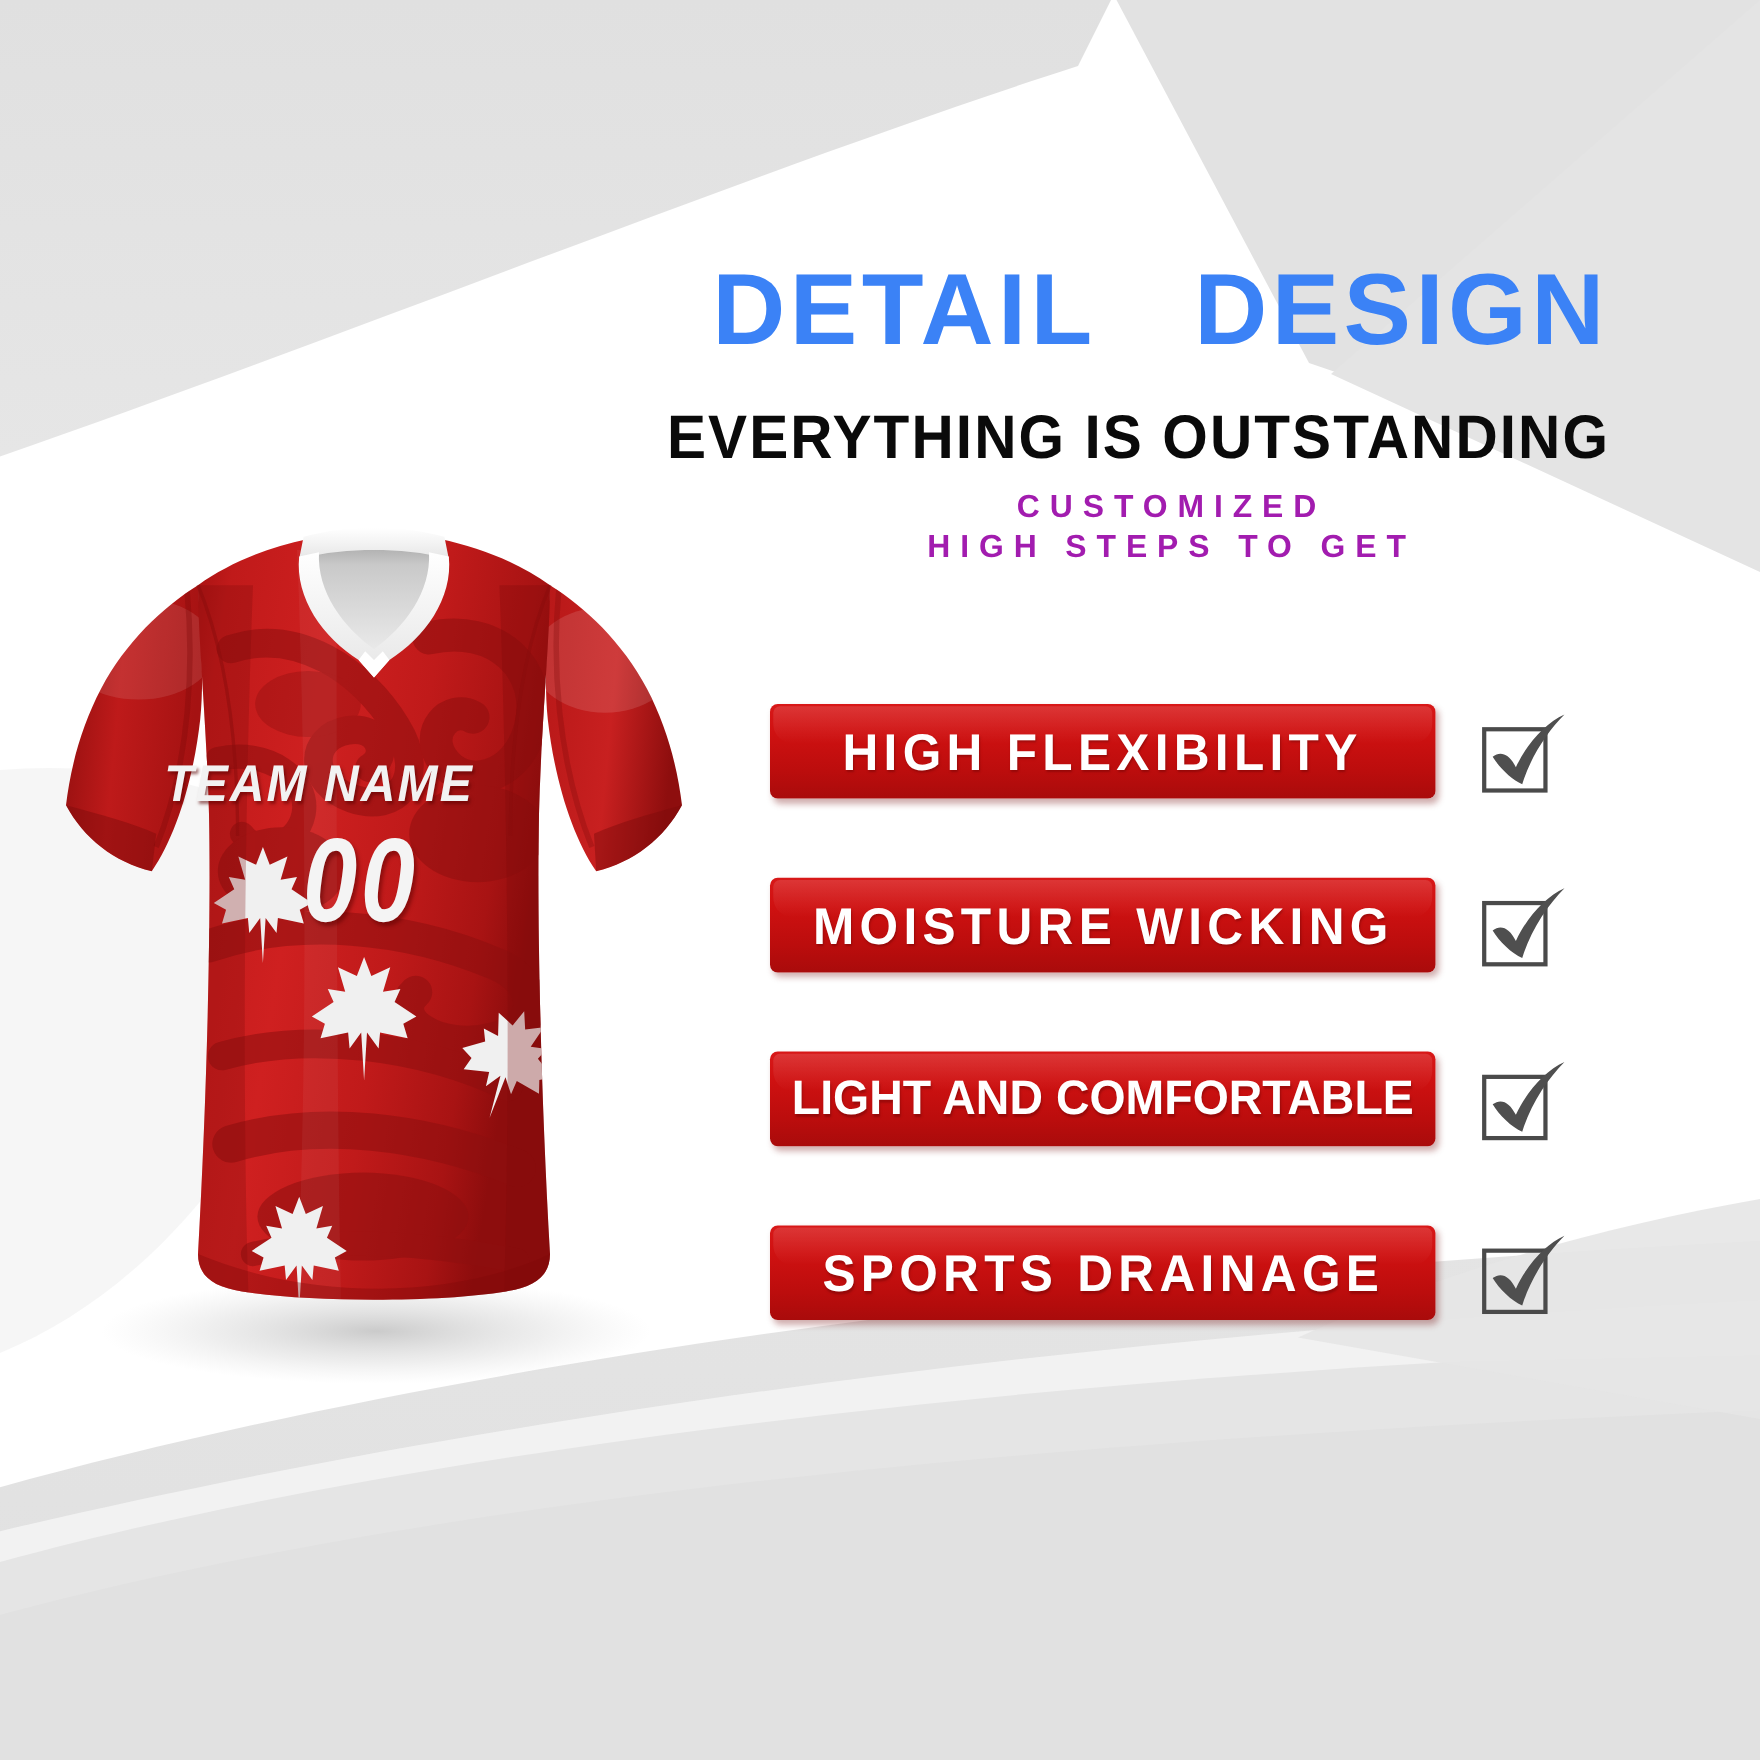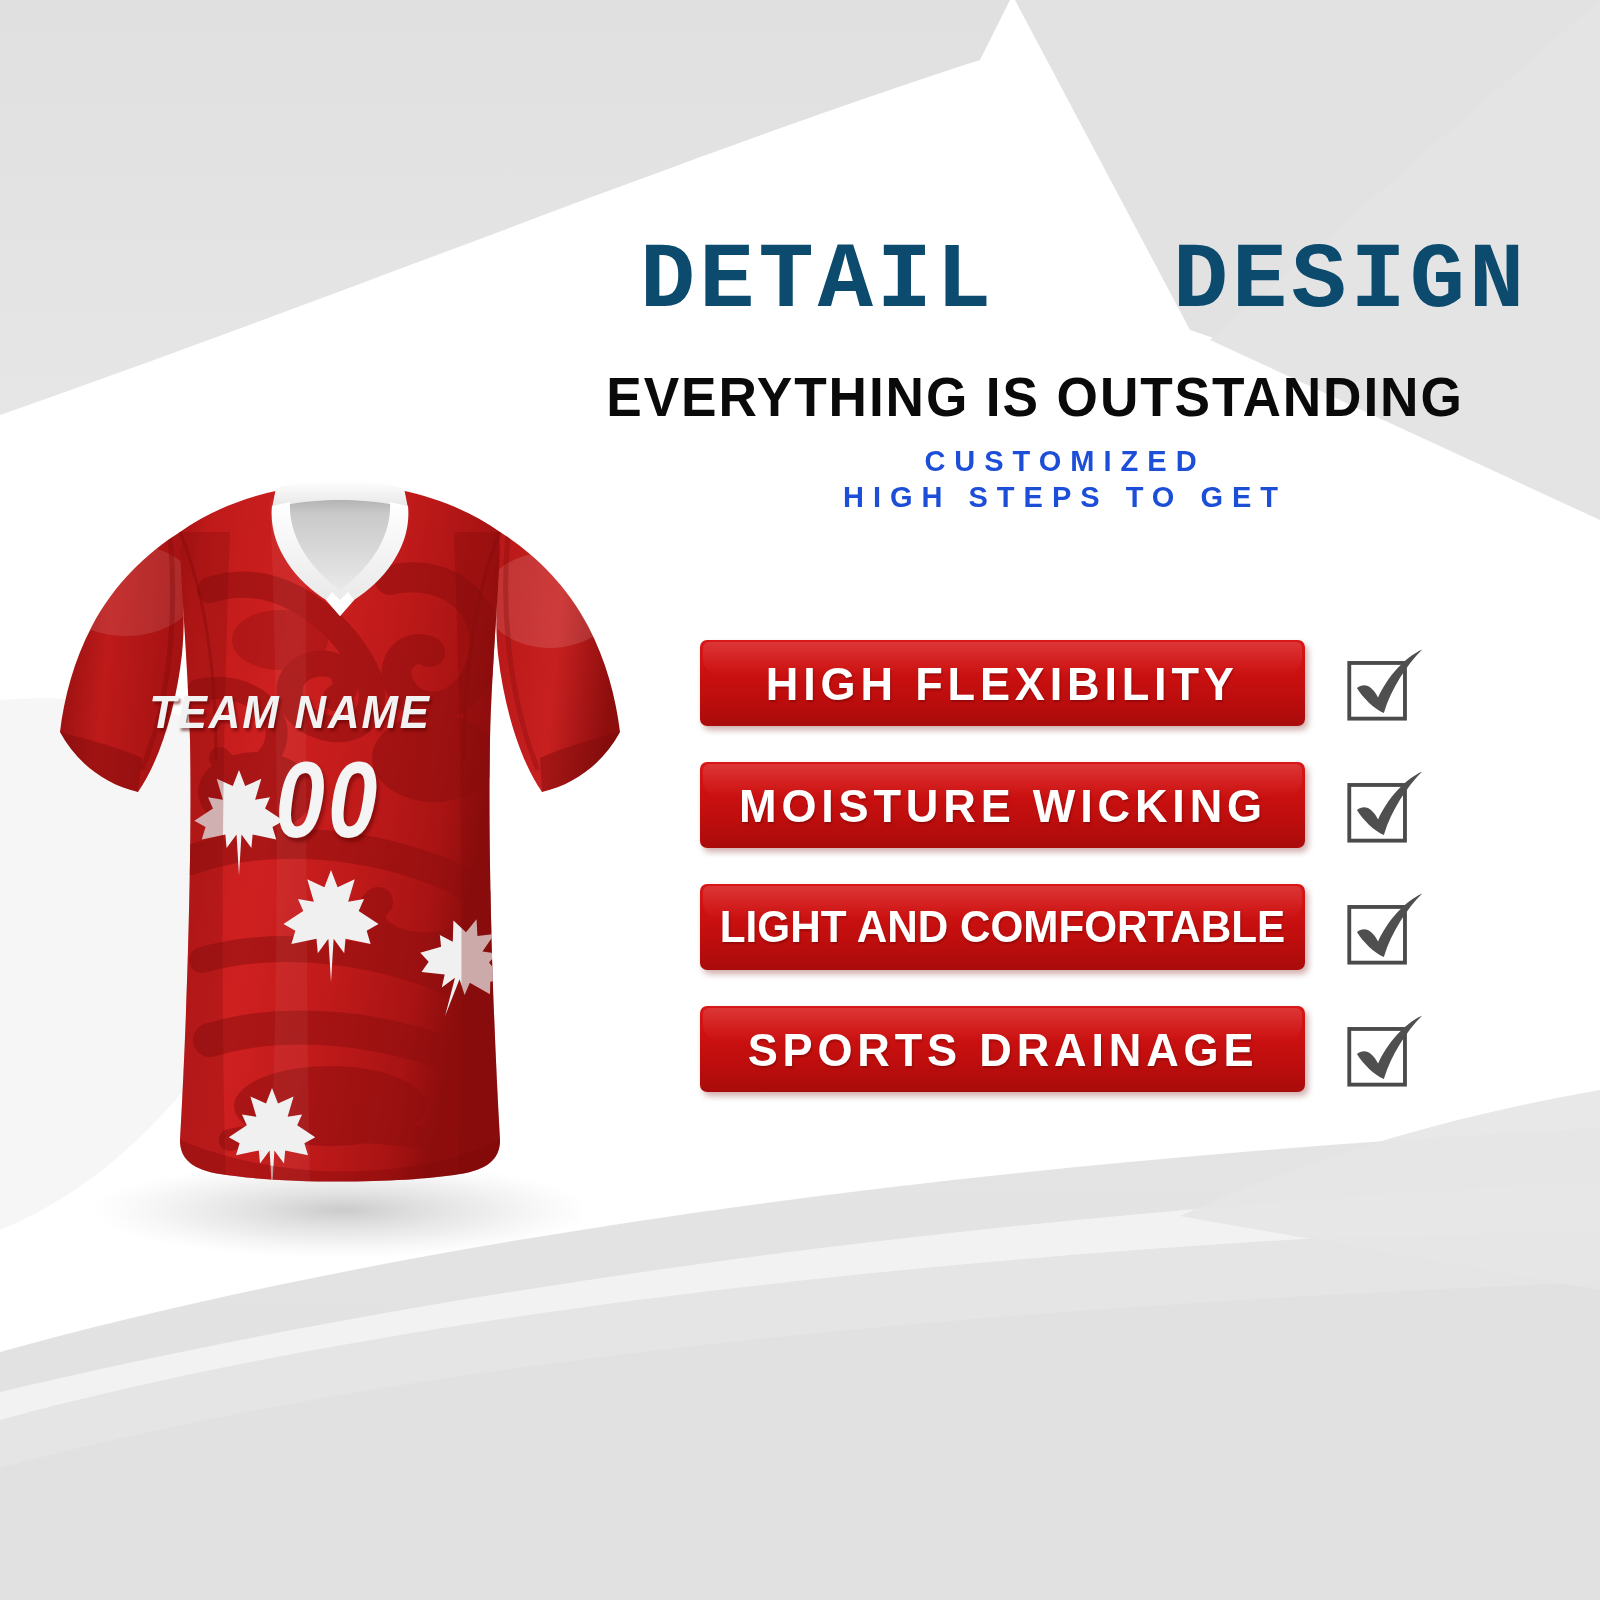--- a/index.html
+++ b/index.html
@@ -37,24 +37,24 @@
     color:#f4f4f4;
     transform:scaleX(0.82);
     text-shadow:3px 4px 4px rgba(90,0,0,.5);
     line-height:1;
   }
 
   
   .headline{
     position:absolute;left:640px;top:236px;width:830px;
     text-align:center;
-    font-family:Liberation Mono, monospace;
+    font-family:Liberation Sans, sans-serif;
     font-weight:bold;
     font-size:92px;
-    color:#0c4a6e;
+    color:#3b82f6;
     letter-spacing:4px;
     line-height:1;
     white-space:nowrap;
   }
   .headline .bl{display:inline-block;}
 
   .subheadline{
     position:absolute;left:560px;top:364px;width:950px;
     text-align:center;
     font-family:"Liberation Sans Narrow","Liberation Sans",sans-serif;
@@ -62,34 +62,34 @@
     font-size:56px;
     color:#0a0a0a;
     letter-spacing:2px;
     transform:scaleX(0.95);
     white-space:nowrap;
   }
 
   .taglines{
     position:absolute;left:620px;top:443px;width:890px;
     text-align:center;
-    color:#1d4ed8;
+    color:#a21caf;
   }
   .tagline{
     font-family:"Liberation Sans Narrow","Liberation Sans",sans-serif;
     font-weight:bold;
     font-size:29px;
     letter-spacing:9px;
     line-height:36px;
     white-space:nowrap;
   }
 
   
   .features{position:absolute;left:700px;top:640px;width:780px;}
-  .feature-row{position:relative;height:122px;}
+  .feature-row{position:relative;height:158px;}
   .feature-bar{
     position:absolute;left:0;top:0;
     width:605px;height:86px;
     border-radius:7px;
     background:linear-gradient(180deg,#d81818 0%,#cf1111 30%,#bc0d0d 70%,#a90b0b 100%);
     box-shadow:3px 4px 6px rgba(120,20,20,.35);
     display:flex;align-items:center;justify-content:center;
   }
   .feature-bar::after{
     content:"";position:absolute;left:3px;right:3px;top:2px;height:34px;

